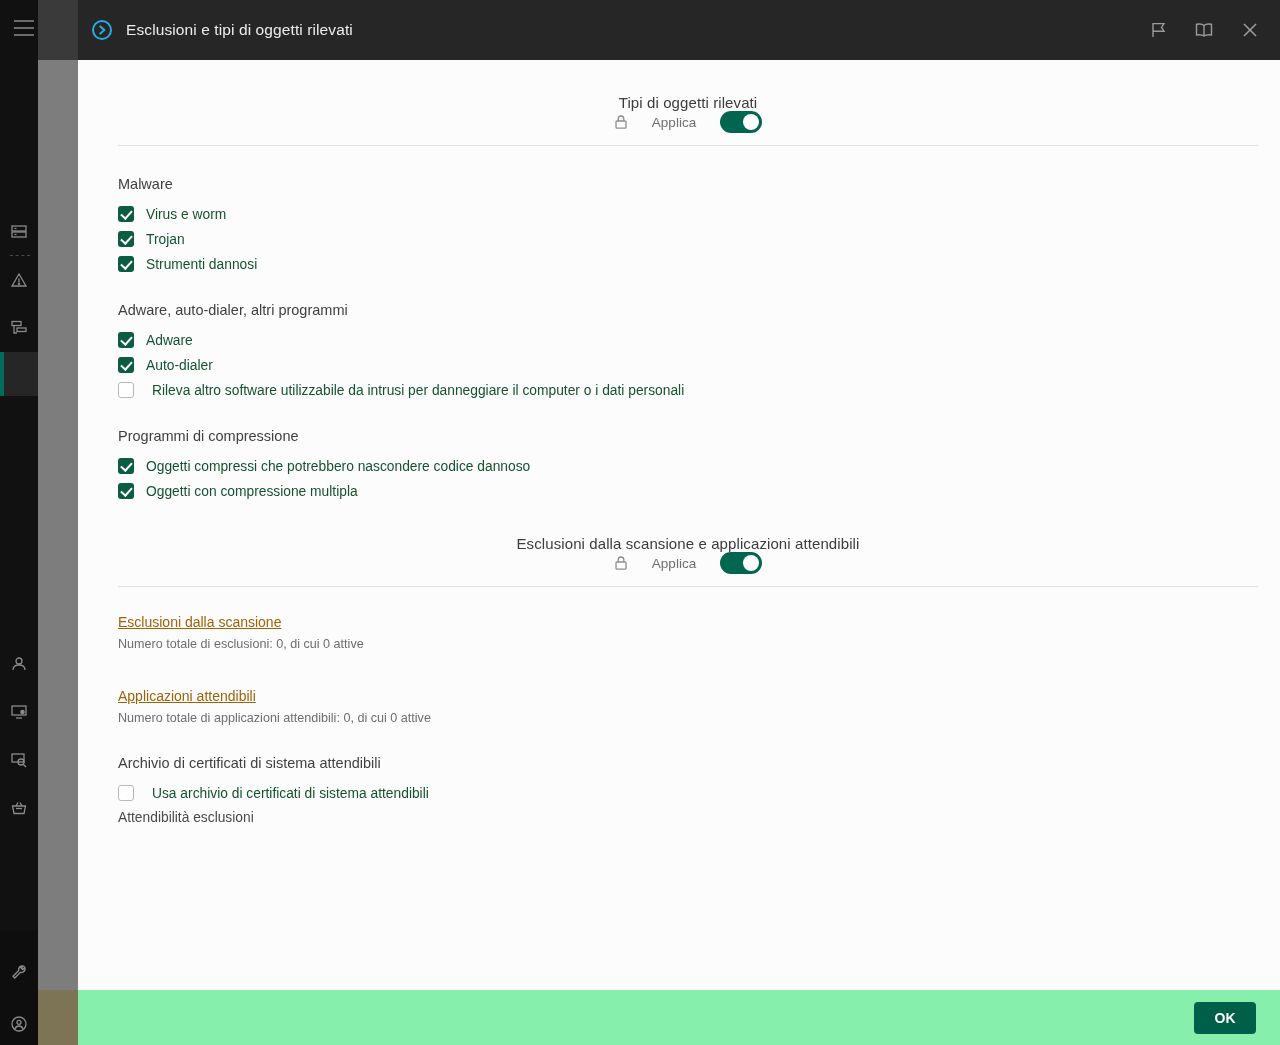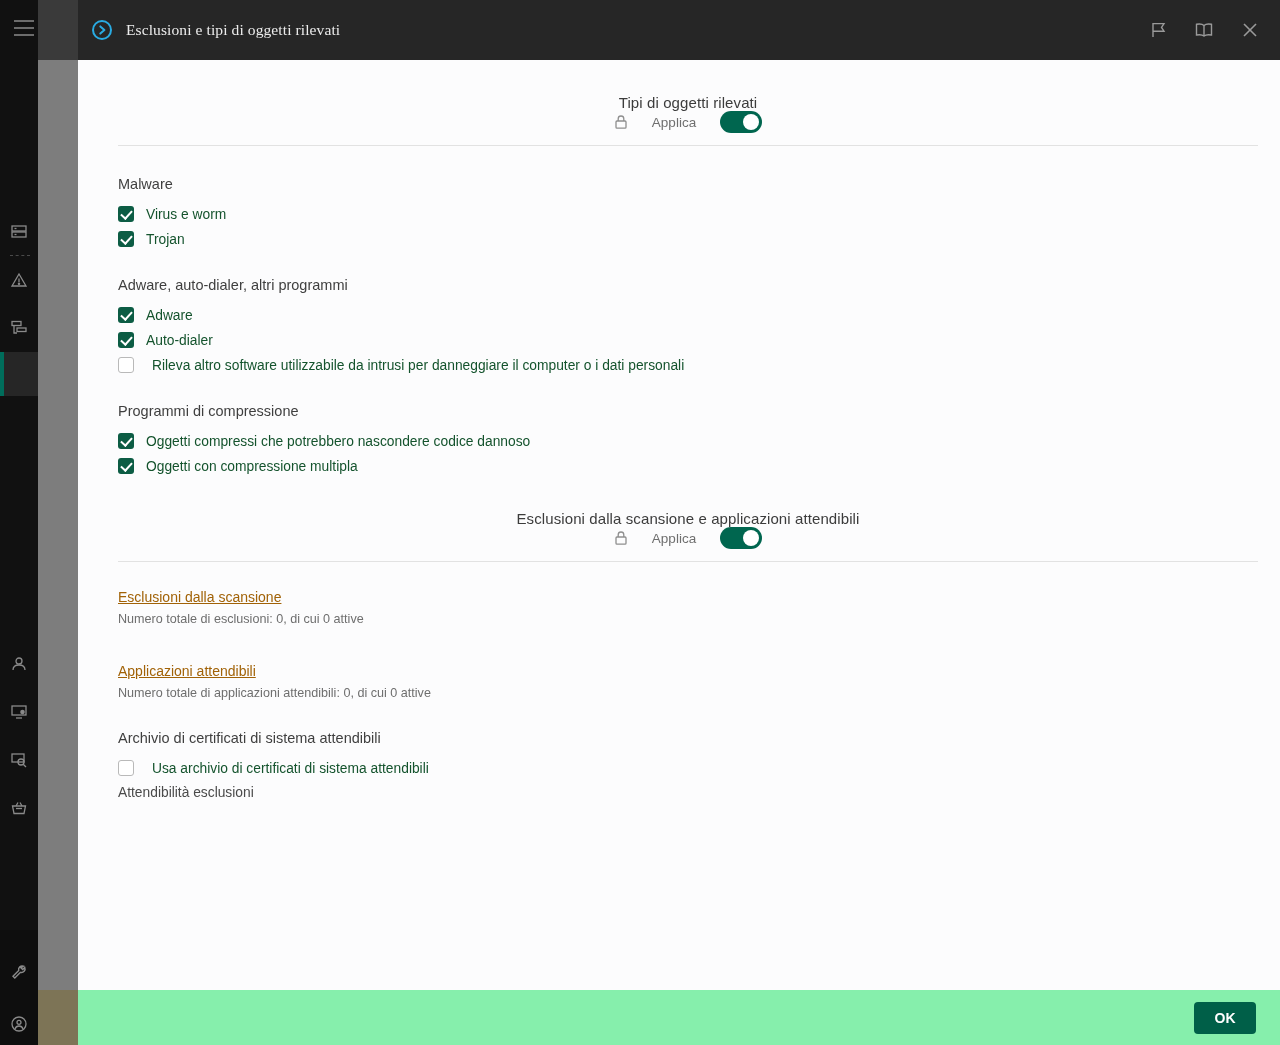--- a/index.html
+++ b/index.html
@@ -63,21 +63,20 @@
   
   .modal {
     position: absolute; left: 78px; top: 0; width: 1202px; height: 1045px;
     background: #fcfcfd;
     display: flex; flex-direction: column;
   }
   .titlebar {
     height: 60px; background: #262626; flex: 0 0 60px;
     display: flex; align-items: center; padding: 0 14px 0 10px;
     color: #e8e8e8;
-    font-family: Liberation Serif, serif;
   }
   .title-icon { width: 28px; height: 28px; margin-right: 10px; flex: 0 0 28px; }
   .title-text {
     font-size: 15.5px; color: #ececec; letter-spacing: .1px;
     white-space: nowrap; overflow: hidden; text-overflow: ellipsis;
     flex: 1 1 auto;
   }
   .title-actions { display: flex; align-items: center; gap: 22px; margin-right: 4px; }
   .tb-btn {
     width: 24px; height: 24px; color: #9a9a9a;
@@ -294,20 +293,24 @@
         <div class="group">
           <div class="group-title">Malware</div>
           <div class="check-row">
             <span class="cb on"></span>
             <span class="check-label">Virus e worm</span>
           </div>
           <div class="check-row">
             <span class="cb on"></span>
             <span class="check-label">Trojan</span>
           </div>
+          <div class="check-row">
+            <span class="cb on"></span>
+            <span class="check-label">Strumenti dannosi</span>
+          </div>
         </div>
 
         <div class="group">
           <div class="group-title">Adware, auto-dialer, altri programmi</div>
           <div class="check-row">
             <span class="cb on"></span>
             <span class="check-label">Adware</span>
           </div>
           <div class="check-row">
             <span class="cb on"></span>

